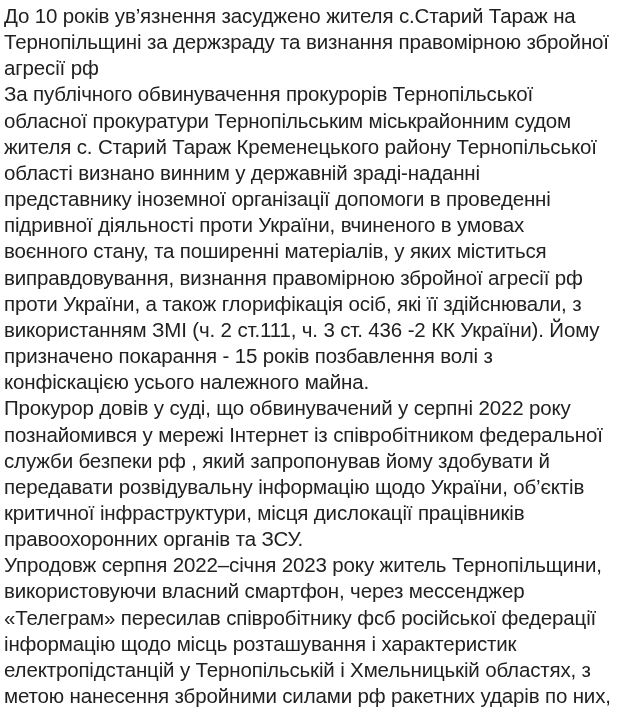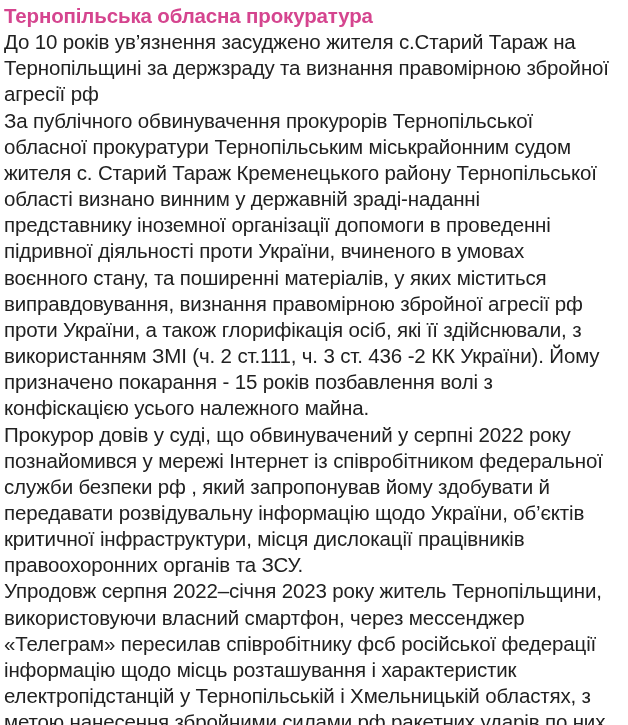--- a/index.html
+++ b/index.html
@@ -29,21 +29,20 @@
   }
   .para {
     white-space: pre;
     margin: 0;
   }
 </style>
 </head>
 <body>
 
 <div class="post">
-  <a class="channel-title">Тернопільська обласна прокуратура</a>
   <div class="para">До 10 років ув’язнення засуджено жителя с.Старий Тараж на
 Тернопільщині за держзраду та визнання правомірною збройної
 агресії рф</div>
   <div class="para">За публічного обвинувачення прокурорів Тернопільської
 обласної прокуратури Тернопільським міськрайонним судом
 жителя с. Старий Тараж Кременецького району Тернопільської
 області визнано винним у державній зраді-наданні
 представнику іноземної організації допомоги в проведенні
 підривної діяльності проти України, вчиненого в умовах
 воєнного стану, та поширенні матеріалів, у яких міститься

